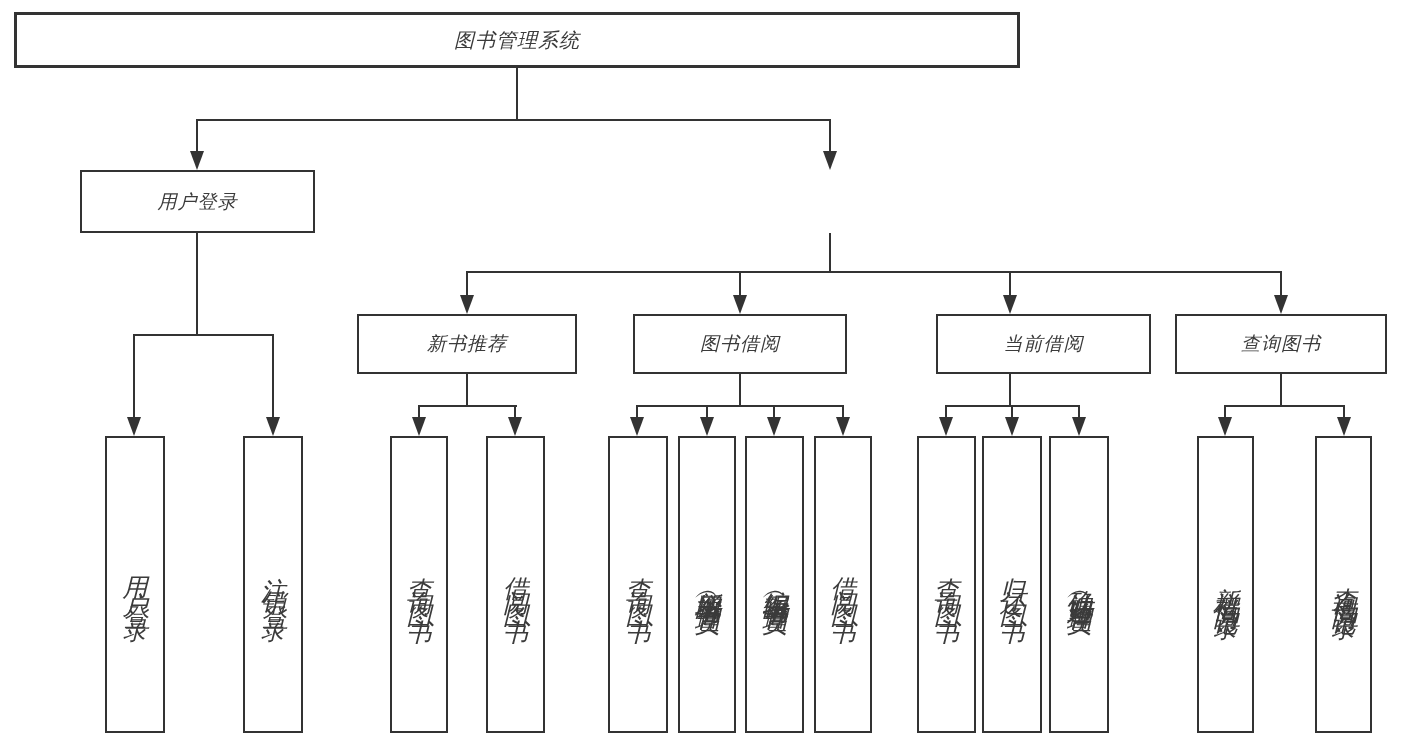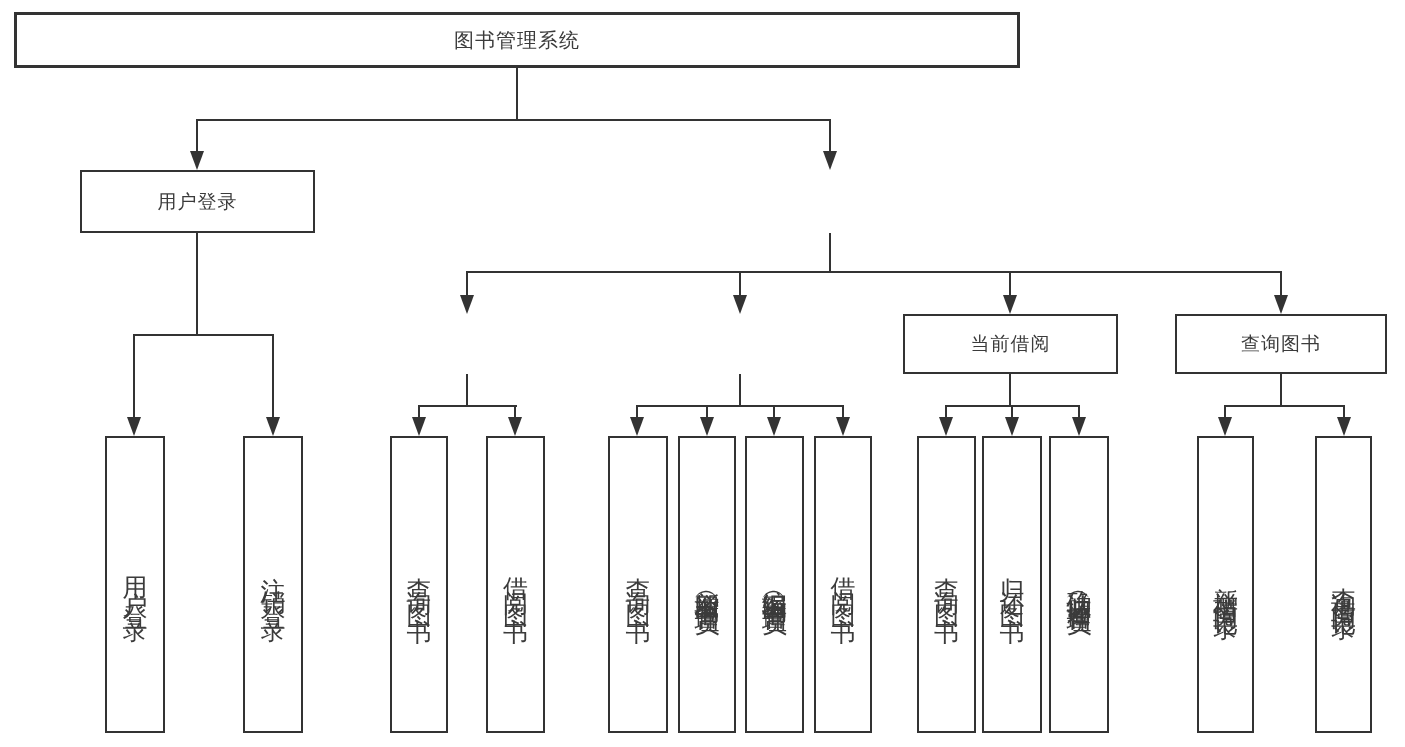--- a/index.html
+++ b/index.html
@@ -12,20 +12,21 @@
   body {
     font-family: "Liberation Sans", "DejaVu Sans", sans-serif;
     background: var(--background);
   }
   .canvas {
     position: relative;
     width: 1405px;
     height: 747px;
     background: var(--background);
     overflow: hidden;
+    font-style: italic;
   }
   .box {
     position: absolute;
     border: 2px solid var(--line);
     background: var(--background);
     display: flex;
     align-items: center;
     justify-content: center;
     color: var(--text);
   }
@@ -72,21 +73,27 @@
 <div class="canvas">
 
   <div class="box h-box root-box" style="left:14px;top:12px;width:1006px;height:56px;">
     <span>图书管理系统</span>
   </div>
 
   <div class="box h-box" style="left:80px;top:170px;width:235px;height:63px;">
     <span>用户登录</span>
   </div>
 
-  <div class="box h-box" style="left:903px;top:314px;width:215px;height:60px;">
+  <div class="box h-box" style="left:357px;top:314px;width:220px;height:60px;">
+    <span>新书推荐</span>
+  </div>
+  <div class="box h-box" style="left:633px;top:314px;width:214px;height:60px;">
+    <span>图书借阅</span>
+  </div>
+  <div class="box h-box" style="left:936px;top:314px;width:215px;height:60px;">
     <span>当前借阅</span>
   </div>
   <div class="box h-box" style="left:1175px;top:314px;width:212px;height:60px;">
     <span>查询图书</span>
   </div>
 
   <div class="box v-box vs4" style="left:105px;top:436px;width:60px;height:297px;">
     <span>用户登录</span>
   </div>
   <div class="box v-box vs4" style="left:243px;top:436px;width:60px;height:297px;">

